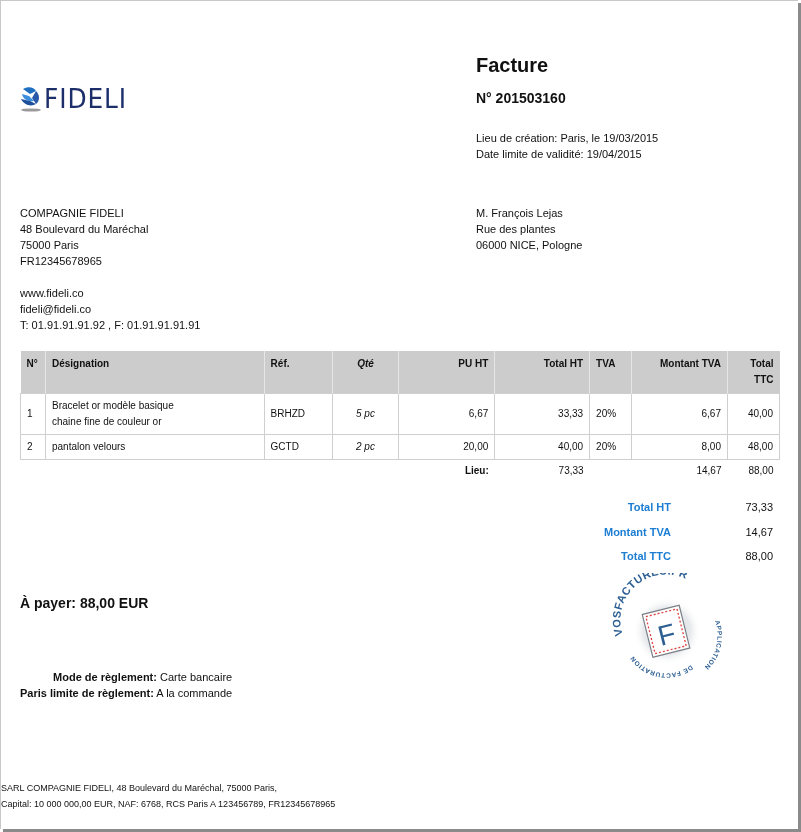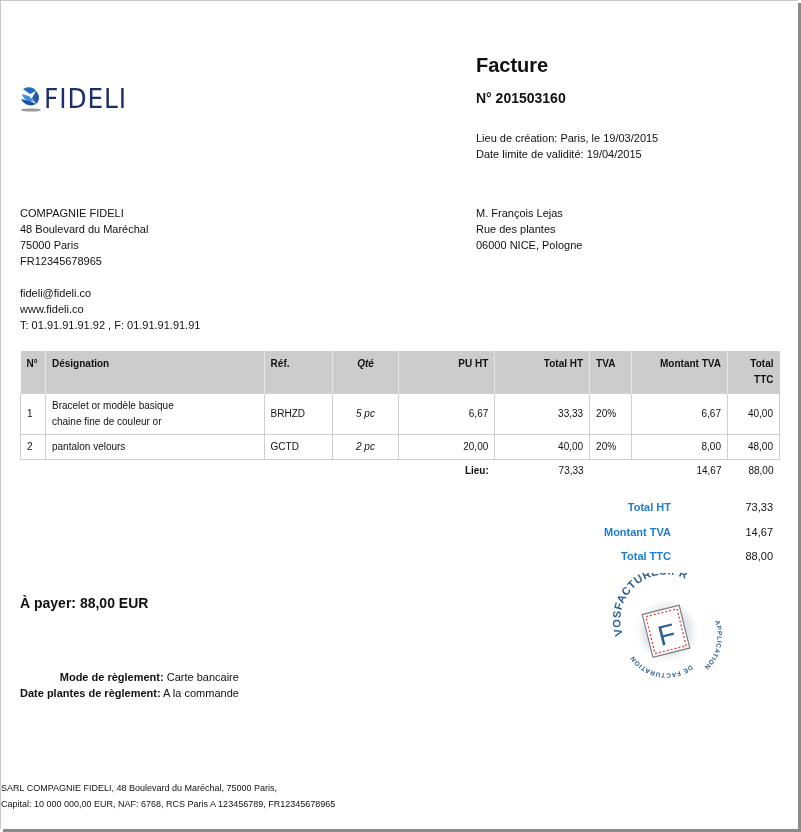--- a/index.html
+++ b/index.html
@@ -55,22 +55,22 @@
     <div>Date limite de validité: 19/04/2015</div>
   </div>
 
   <div class="abs seller small">
     <div>COMPAGNIE FIDELI</div>
     <div>48 Boulevard du Maréchal</div>
     <div>75000 Paris</div>
     <div>FR12345678965</div>
   </div>
   <div class="abs contact small">
+    <div>www.fideli.co</div>
     <div>fideli@fideli.co</div>
-    <div>www.fideli.co</div>
     <div>T: 01.91.91.91.92 , F: 01.91.91.91.91</div>
   </div>
 
   <div class="abs buyer small">
     <div>M. François Lejas</div>
     <div>Rue des plantes</div>
     <div>06000 NICE, Pologne</div>
   </div>
 
   <table class="items">
@@ -154,21 +154,21 @@
   </div>
 
   <div class="abs pay">À payer: 88,00 EUR</div>
 
   <div class="abs pay-info small">
     <div>
       <b>Mode de règlement:</b>
       <span>Carte bancaire</span>
     </div>
     <div>
-      <b>Date plantes de règlement:</b>
+      <b>Paris limite de règlement:</b>
       <span>A la commande</span>
     </div>
   </div>
 
   <div class="abs stamp">
     <svg width="136" height="118" viewBox="0 0 136 118">
       <defs>
         <radialGradient id="g1" cx="50%" cy="50%" r="50%">
           <stop offset="0%" stop-color="#b9c0c8" stop-opacity="0.9"></stop>
           <stop offset="70%" stop-color="#d9dde2" stop-opacity="0.6"></stop>

